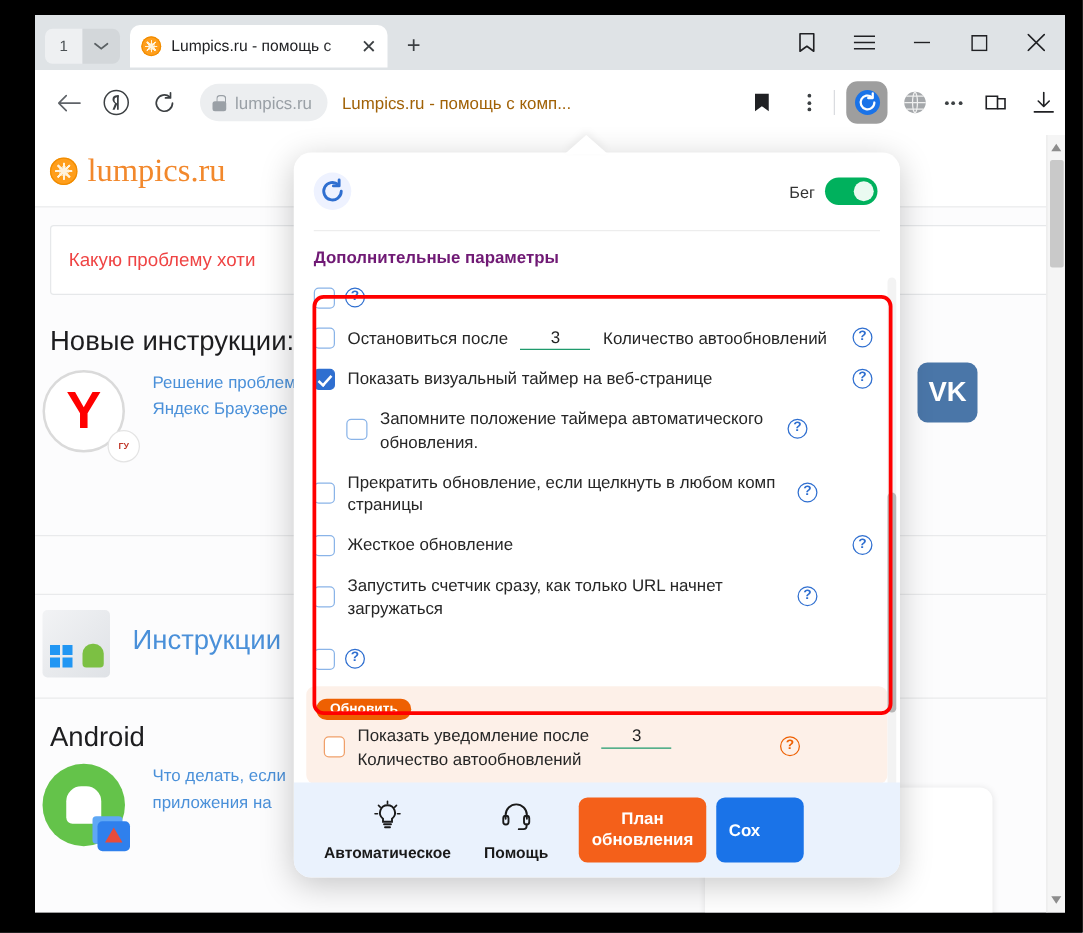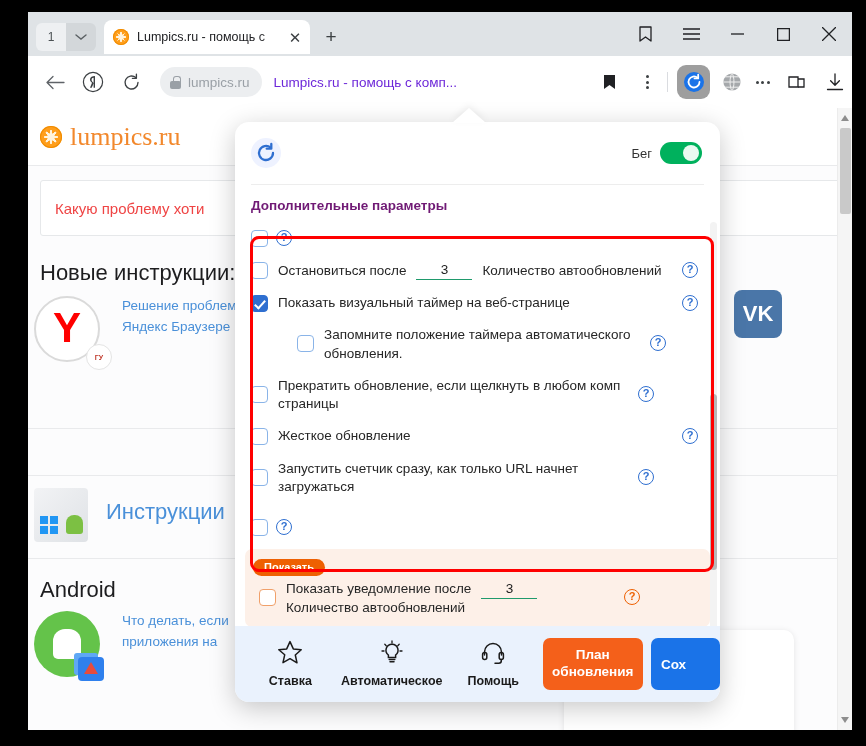--- a/index.html
+++ b/index.html
@@ -121,21 +121,21 @@
   }
   .lock::before{
     content:""; position:absolute; left:0; bottom:0; width:11px; height:8px;
     background:#9aa0a6; border-radius:2px;
   }
   .lock::after{
     content:""; position:absolute; left:2.5px; top:0; width:6px; height:7px;
     border:1.6px solid #9aa0a6; border-bottom:none; border-radius:3px 3px 0 0;
   }
   .urlchip-text { font-size: 13.5px; color: #9aa0a6; }
-  .pagetitle { margin-left: 12px; font-size: 13.5px; color: #6d28d9; white-space: nowrap; }
+  .pagetitle { margin-left: 12px; font-size: 13.5px; color: #a16207; white-space: nowrap; }
   .bookmark-ico { margin-left: auto; margin-right: 4px; color: #202124; display:flex; }
   .dots-v {
     width: 28px; height: 28px; margin-left: 14px;
     display:flex; flex-direction: column; align-items:center; justify-content:center; gap:2.5px;
   }
   .dots-v i { width: 3px; height: 3px; background: #3c4043; border-radius: 50%; display:block; }
   .divider-v { width: 1px; height: 20px; background: #dadce0; margin-left: 6px; }
   .ext-active {
     margin-left: 10px; width: 34px; height: 34px; border-radius: 9px;
     background: #9e9e9e; display:flex; align-items:center; justify-content:center;
@@ -310,21 +310,21 @@
   .popup-sep { height:1px; background:#ededed; margin: 0 16px; }
   .adv-title {
     font-size: 13.5px; font-weight: 700; color:#701a75;
     padding: 13px 0 9px 16px;
   }
   .opts { padding: 0 0 0 0; }
   .opt {
     display: flex; align-items: flex-start; padding: 7px 22px 7px 16px;
     min-height: 32px;
   }
-  .opt.sub { padding-left: 62px; }
+  .opt.sub { padding-left: 42px; }
   .cbx {
     width: 17px; height: 17px; border-radius: 4px;
     border: 1.6px solid #8ab4e8; background:#fff; flex:0 0 auto;
     margin-top: 1px;
   }
   .cbx.checked {
     background: #2f6fd0; border-color: #2f6fd0; position: relative;
   }
   .cbx.checked::after{
     content:""; position:absolute; left:5px; top:1.5px;
@@ -643,46 +643,38 @@
         <span class="help" style="margin-top:9px">?</span>
       </div>
 
       <div class="opt">
         <span class="cbx" style="margin-top:9px"></span>
         <span class="help" style="margin-top:9px">?</span>
       </div>
     </div>
 
     <div class="premium-block">
-      <span class="premium-badge">Показать</span>
+      <span class="premium-badge">Обновить</span>
       <div class="premium-row">
         <span class="cbx orange" style="margin-top:9px"></span>
         <span class="opt-label" style="max-width:330px">
           <span class="txt">Показать уведомление после</span>
           <span class="num-input">3</span>
           <span class="txt">Количество автообновлений</span>
         </span>
         <span class="help orange" style="margin-top:9px">?</span>
       </div>
     </div>
 
     <div class="pp-scroll">
       <div class="tr"></div>
       <div class="th"></div>
     </div>
 
     <div class="popup-foot">
-      <div class="foot-item">
-        <span>
-          <svg width="26" height="25" viewBox="0 0 26 25">
-                <path d="M13 1.6l3.3 7.3 7.9.8-5.9 5.3 1.7 7.8L13 18.7l-7 3.9 1.7-7.8L1.8 9.7l7.9-.8z" fill="none" stroke="#1a1a1a" stroke-width="1.5" stroke-linejoin="round"></path>
-              </svg>
-        </span>
-        <span class="foot-label">Ставка</span>
-      </div>
       <div class="foot-item wide">
         <span>
           <svg width="26" height="25" viewBox="0 0 26 25">
                 <path d="M13 4.2a6 6 0 013.6 10.8v2.4h-7.2V15A6 6 0 0113 4.2z" fill="none" stroke="#1a1a1a" stroke-width="1.5"></path>
                 <path d="M10.2 19.4h5.6M11 21.8h4" stroke="#1a1a1a" stroke-width="1.5" stroke-linecap="round"></path>
                 <path d="M13 1v2M5.8 4.3l1.4 1.4M20.2 4.3l-1.4 1.4M3 11h2M21 11h2" stroke="#1a1a1a" stroke-width="1.3" stroke-linecap="round"></path>
               </svg>
         </span>
         <span class="foot-label">Автоматическое</span>
       </div>

